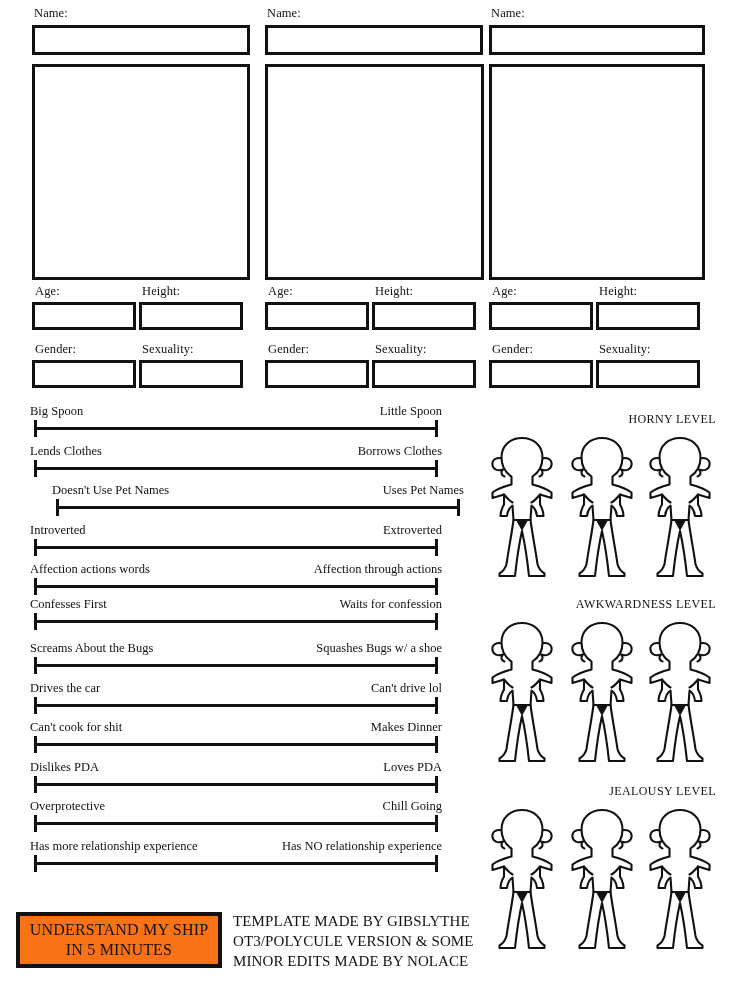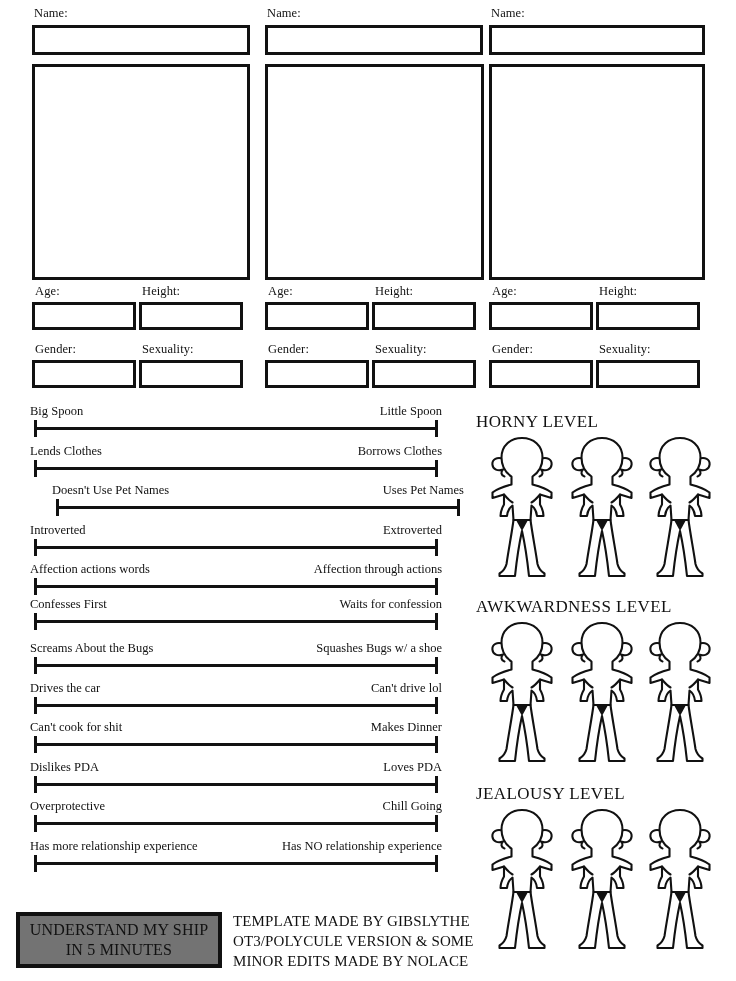--- a/index.html
+++ b/index.html
@@ -138,22 +138,22 @@
   }
   .level-group.group-0 { top: 8px; }
   .level-group.group-1 { top: 193px; }
   .level-group.group-2 { top: 380px; }
 
   .level-title {
     position: absolute;
     left: 0;
     top: 0;
     width: 240px;
-    text-align: left;
-    font-size: 17px;
+    text-align: right;
+    font-size: 12px;
     letter-spacing: .4px;
     white-space: nowrap;
   }
   .figure-row {
     position: absolute;
     left: 4px;
     top: 20px;
     width: 240px;
     height: 150px;
   }
@@ -181,21 +181,21 @@
     left: 16px;
     top: 7px;
     width: 206px;
     height: 56px;
     border: 4px solid #111111;
     box-sizing: border-box;
     display: flex;
     flex-direction: column;
     align-items: center;
     justify-content: center;
-    background: #737373;
+    background: #f97316;
   }
   #title-box .tline {
     font-size: 16px;
     line-height: 20px;
     letter-spacing: .2px;
     white-space: nowrap;
   }
   #credit {
     position: absolute;
     left: 233px;

